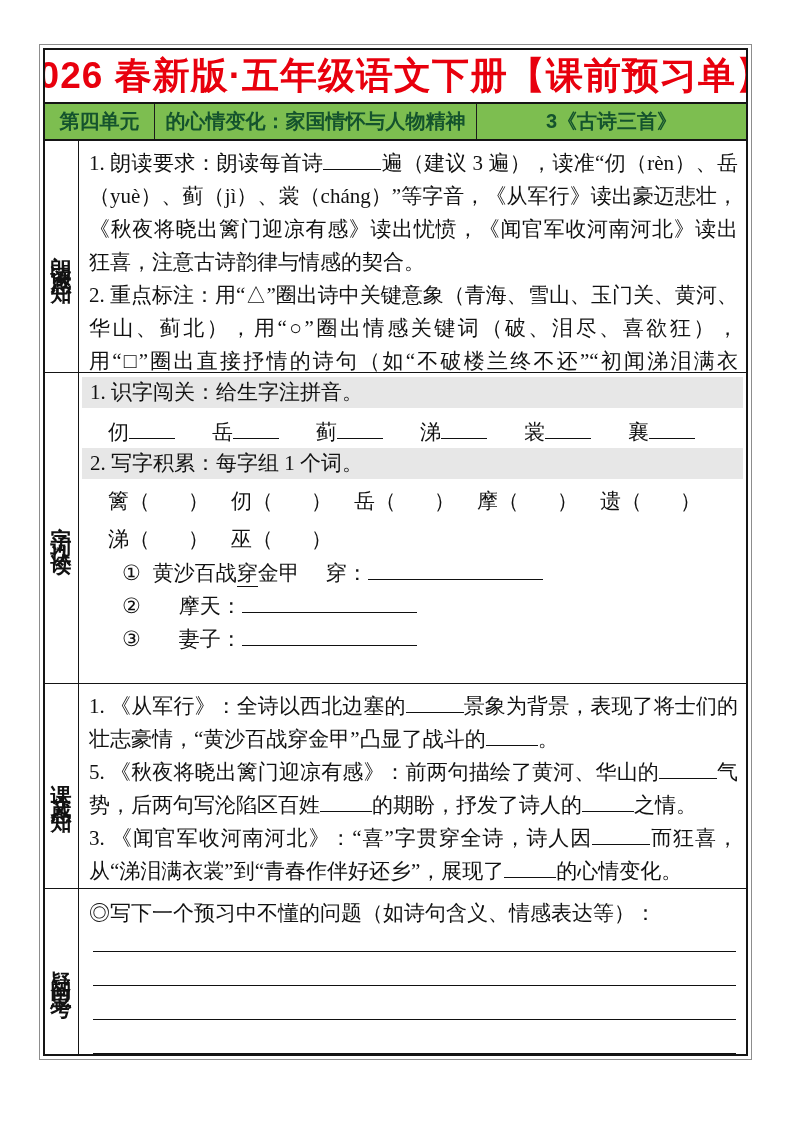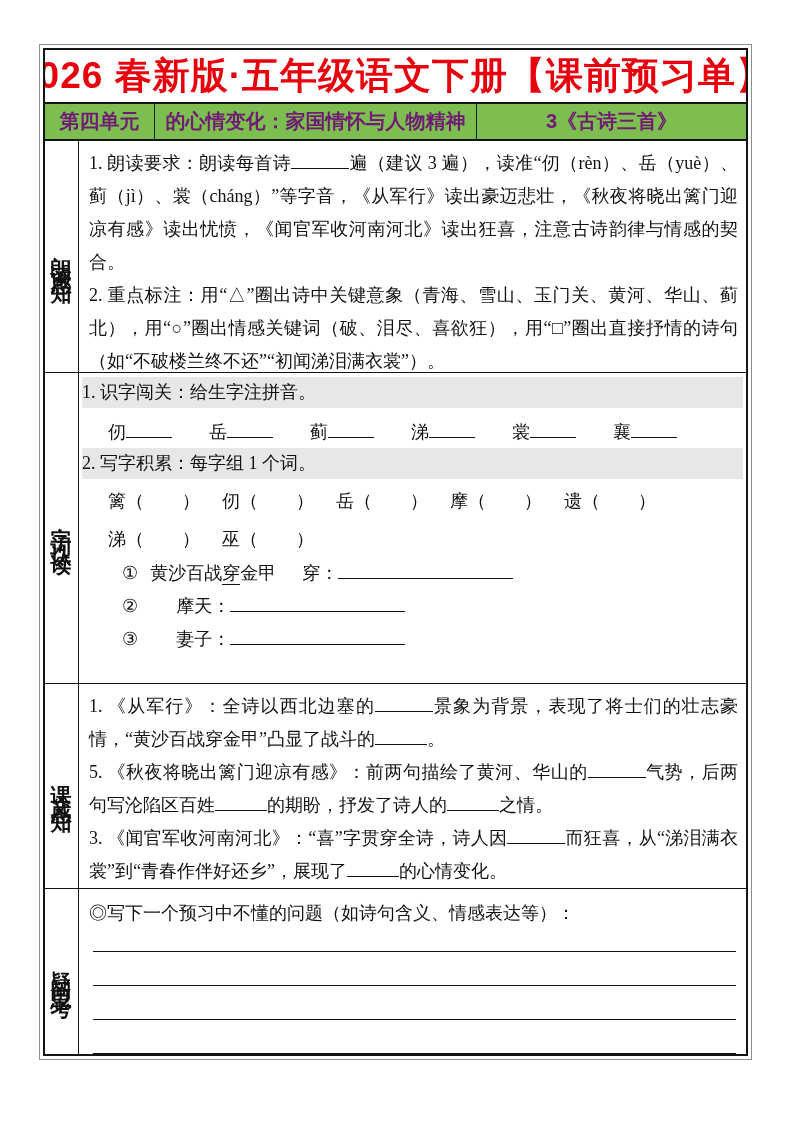--- a/index.html
+++ b/index.html
@@ -37,21 +37,21 @@
     white-space: nowrap;
   }
   .unit-bar {
     height: 35px; flex: 0 0 35px;
     display: flex;
     background: #7dbe50;
     border-bottom: 2px solid #151515;
     font-family: "Liberation Sans", sans-serif;
     font-weight: bold;
     font-size: 20px;
-    color: #701a75;
+    color: #14532d;
   }
   .unit-bar .cell {
     display: flex; align-items: center; justify-content: center;
     box-sizing: border-box;
   }
   .cell-unit   { width: 110px; border-right: 1.5px solid #1c1c1c; }
   .cell-theme  { width: 322px; border-right: 1.5px solid #1c1c1c; }
   .cell-lesson { flex: 1; }
   .body { flex: 1; display: flex; flex-direction: column; }
   .section { display: flex; overflow: hidden; }
@@ -70,41 +70,41 @@
     text-orientation: upright;
     font-family: "Liberation Sans", sans-serif;
     font-weight: bold;
     font-size: 21px;
     letter-spacing: 9px;
     line-height: 1;
   }
   .content {
     flex: 1;
     padding: 6px 8px 0 10px;
-    font-size: 18px;
+    font-size: 21px;
     line-height: 33px;
     text-align: justify;
     overflow: hidden;
   }
   .content p { margin: 0; }
   .blank {
     display: inline-block;
     border-bottom: 1.5px solid #111;
     height: 0.95em;
     vertical-align: baseline;
   }
   .w58  { width: 58px; }
   .w52  { width: 52px; }
   .w46  { width: 46px; }
   .w175 { width: 175px; }
   
   .content-words { padding: 4px 3px 0 3px; }
   .band {
     background: #e7e7e7;
-    padding: 2px 0;
+    padding: 2px 8px;
     line-height: 27px;
     margin-bottom: 2px;
   }
   .pinyin-row {
     display: flex;
     padding: 8px 0 2px 26px;
     line-height: 28px;
   }
   .pinyin-item { margin-right: 37px; white-space: nowrap; }
   .compose-row {

